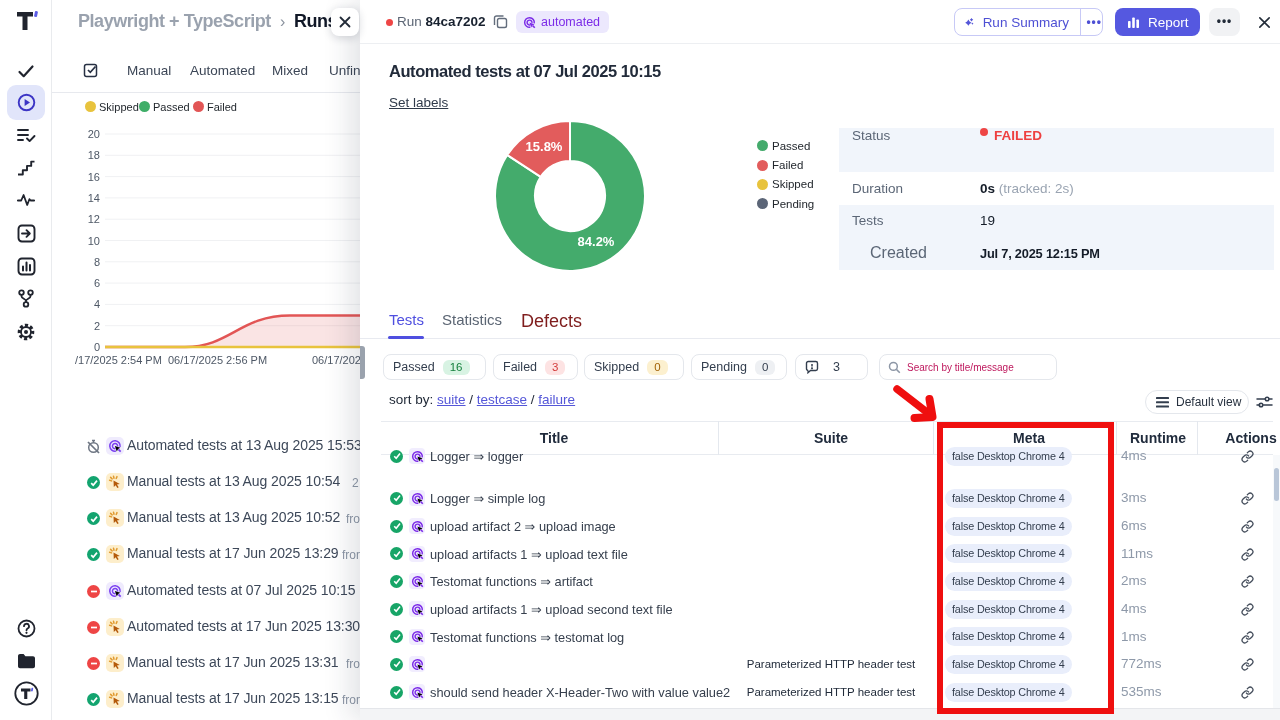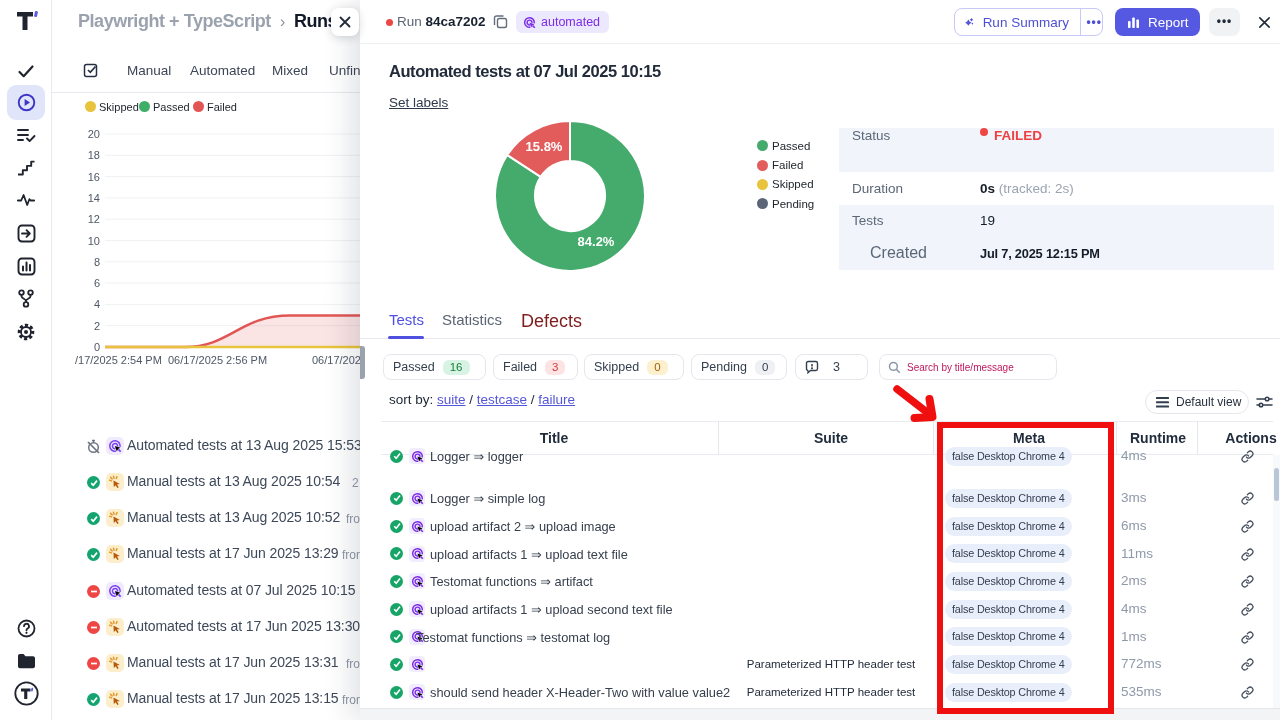--- a/index.html
+++ b/index.html
@@ -577,21 +577,21 @@
       <svg class="abs" style="left:32.5px;top:9px;" width="8" height="8" viewBox="0 0 8 8" fill="none" stroke="#fff" stroke-width="1.6">
         <path d="M1.2 4.2 l2 2 L7 1.6"></path>
       </svg>
       <span class="abs" style="left:49px;top:5px;width:16px;height:16px;border-radius:4px;background:#f1edfe;"></span>
       <svg class="abs" style="left:50.5px;top:6.5px;" width="13" height="13" viewBox="0 0 14 14" fill="none" stroke="#7c2ce8" stroke-width="1.6">
         <path d="M7.9 12.1 A5.2 5.2 0 1 1 12.1 7.9"></path>
         <path d="M7.5 9.6 A2.6 2.6 0 1 1 9.6 7.5"></path>
         <path d="M6.9 6.9 L12.4 8.8 L10.1 10.1 L8.8 12.4 Z" fill="currentColor" stroke="none"></path>
         <path d="M10.4 10.4 L12.7 12.7" stroke-width="1.7"></path>
       </svg>
-      <span class="abs" style="left:56px;top:6px;font-size:12.8px;color:#37404e;white-space:nowrap;">Testomat functions ⇒ testomat log</span>
+      <span class="abs" style="left:70px;top:6px;font-size:12.8px;color:#37404e;white-space:nowrap;">Testomat functions ⇒ testomat log</span>
       <span class="abs" style="left:585px;top:3.5px;height:19px;line-height:19px;padding:0 7px;border-radius:10px;background:#e9eefb;font-size:10.8px;letter-spacing:-0.15px;color:#333e4e;white-space:nowrap;">false Desktop Chrome 4</span>
       <span class="abs" style="left:761px;top:5px;font-size:13.5px;color:#8e99a9;">1ms</span>
       <svg class="abs" style="left:881px;top:7px;" width="13" height="13" viewBox="0 0 24 24" fill="none" stroke="#454e5c" stroke-width="2.4" stroke-linecap="round" stroke-linejoin="round">
         <path d="M10 13a5 5 0 0 0 7.54.54l3-3a5 5 0 0 0-7.07-7.07l-1.72 1.71"></path>
         <path d="M14 11a5 5 0 0 0-7.54-.54l-3 3a5 5 0 0 0 7.07 7.07l1.71-1.71"></path>
       </svg>
     </div>
   <div class="abs" style="left:0;top:651.4px;width:913px;height:26px;">
       <span class="abs" style="left:30px;top:6.5px;width:13px;height:13px;border-radius:50%;background:#17a567;"></span>
       <svg class="abs" style="left:32.5px;top:9px;" width="8" height="8" viewBox="0 0 8 8" fill="none" stroke="#fff" stroke-width="1.6">

